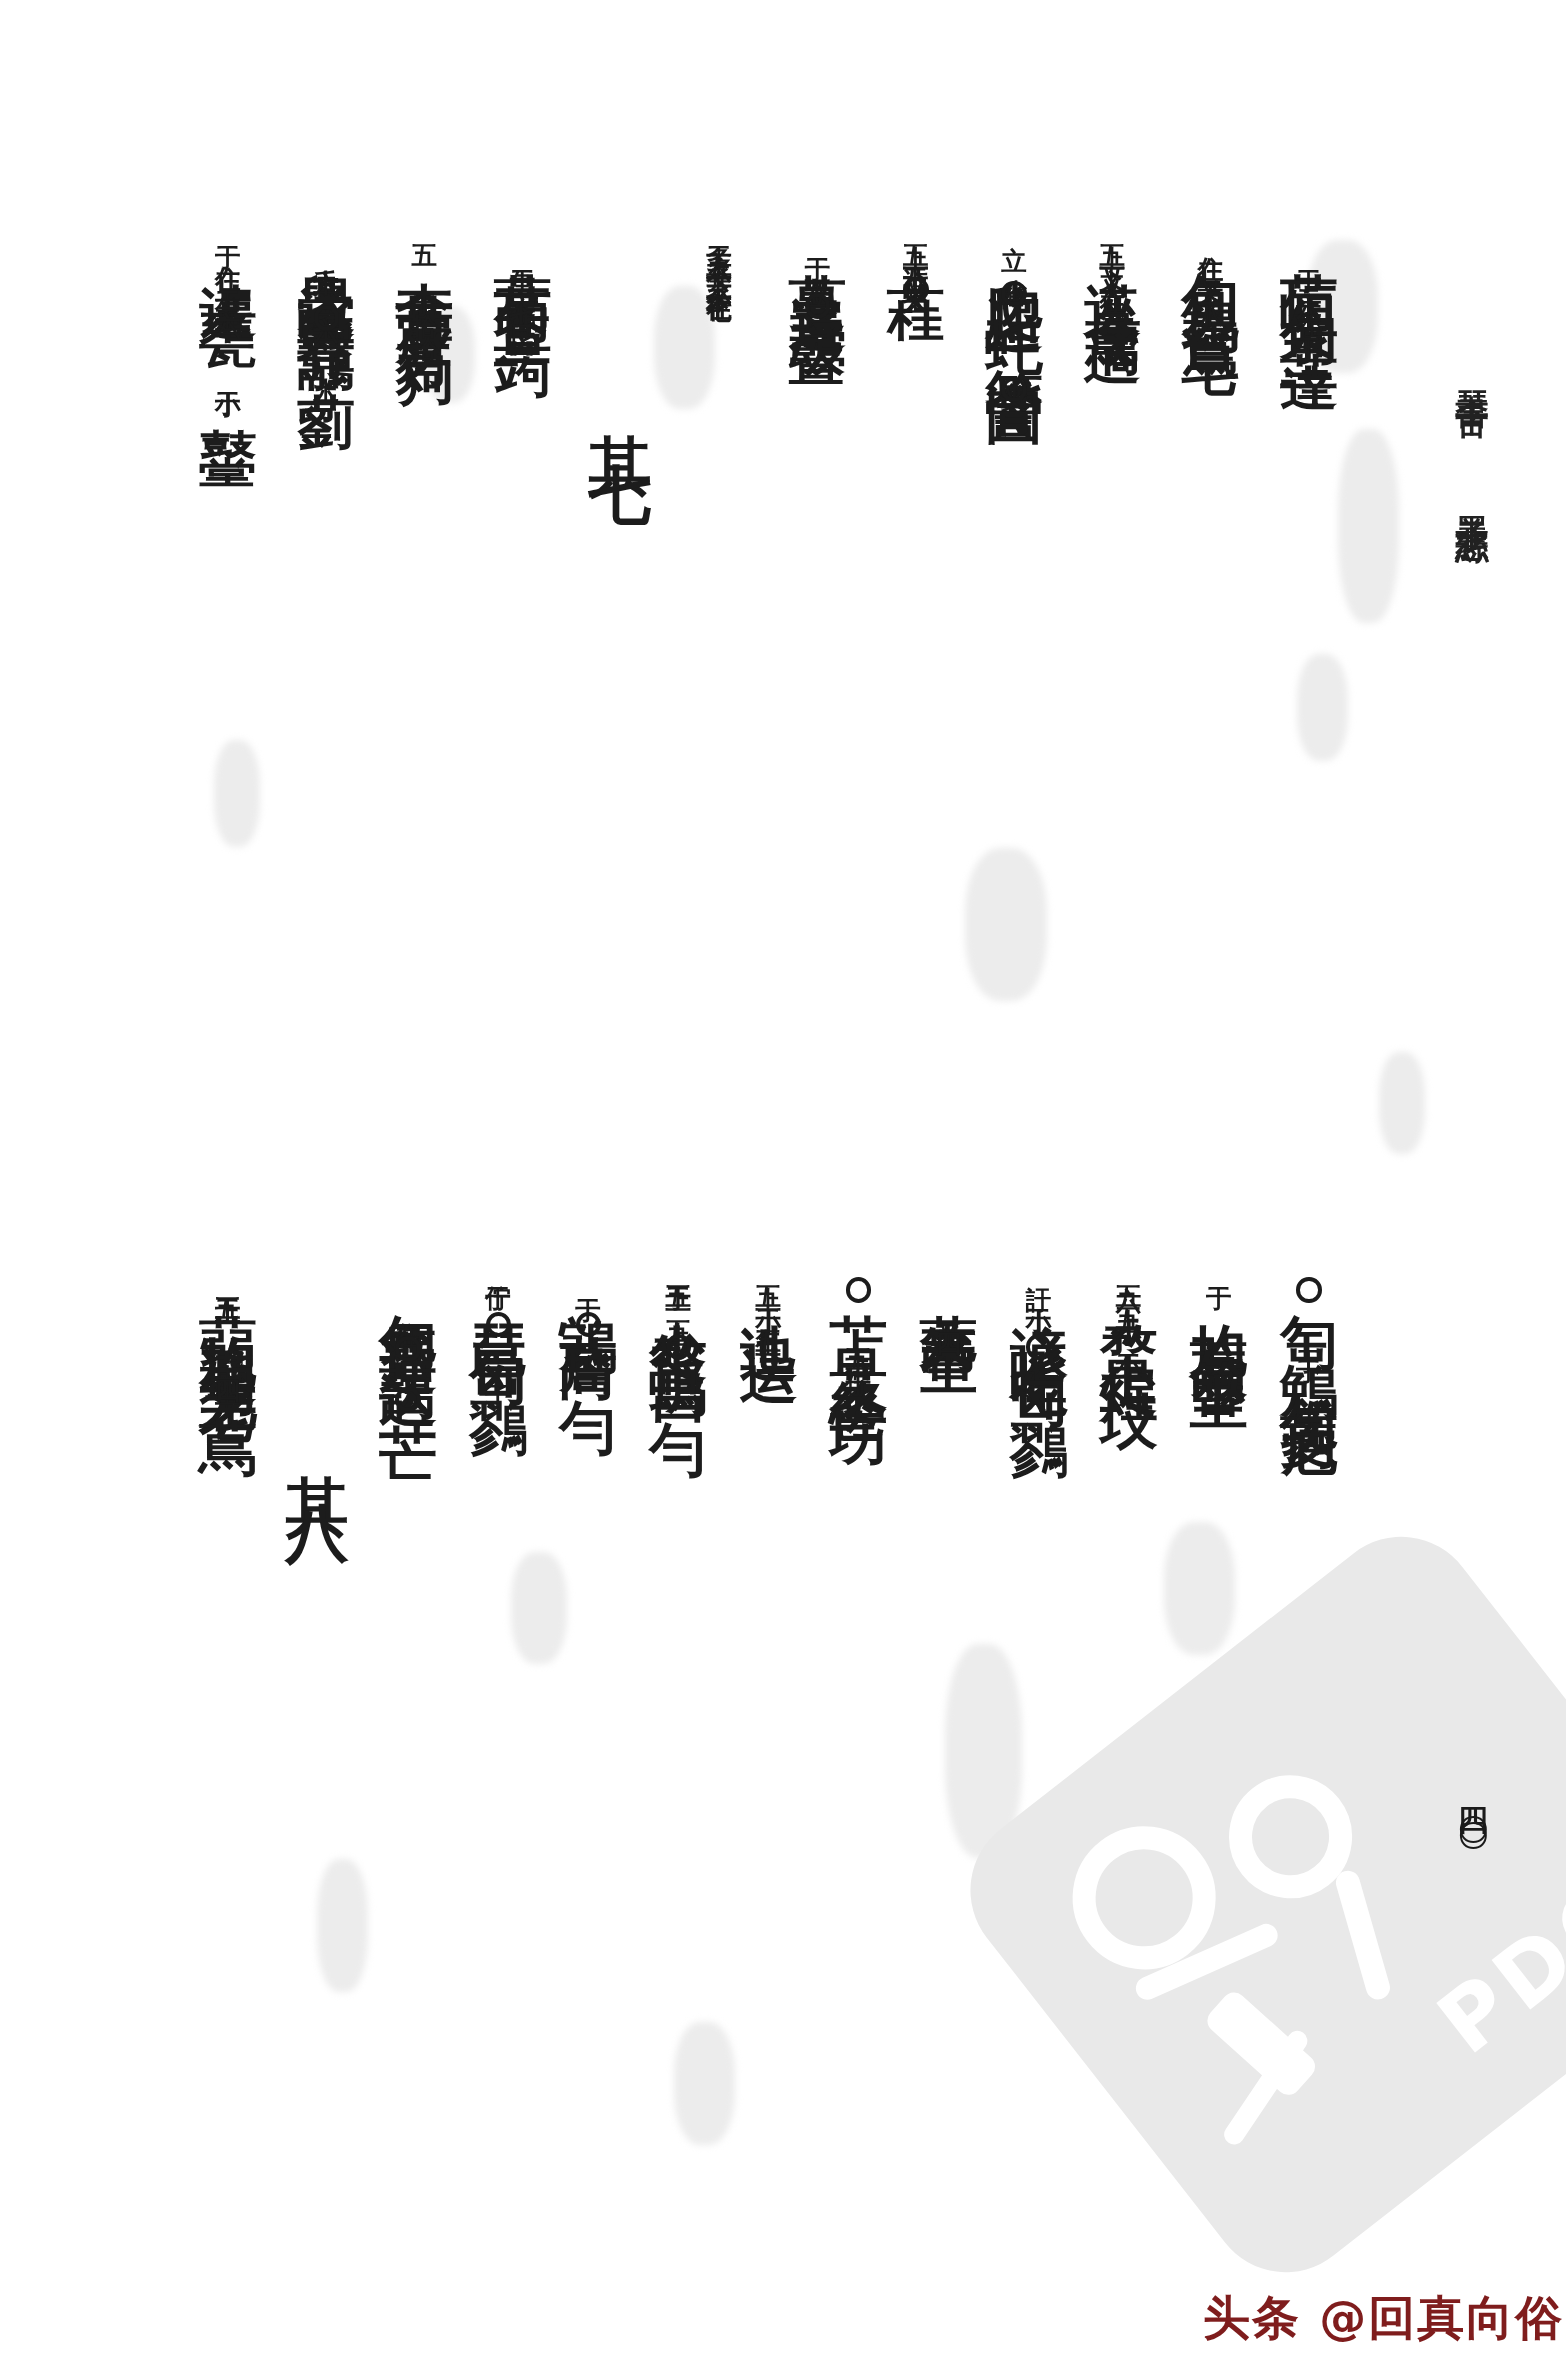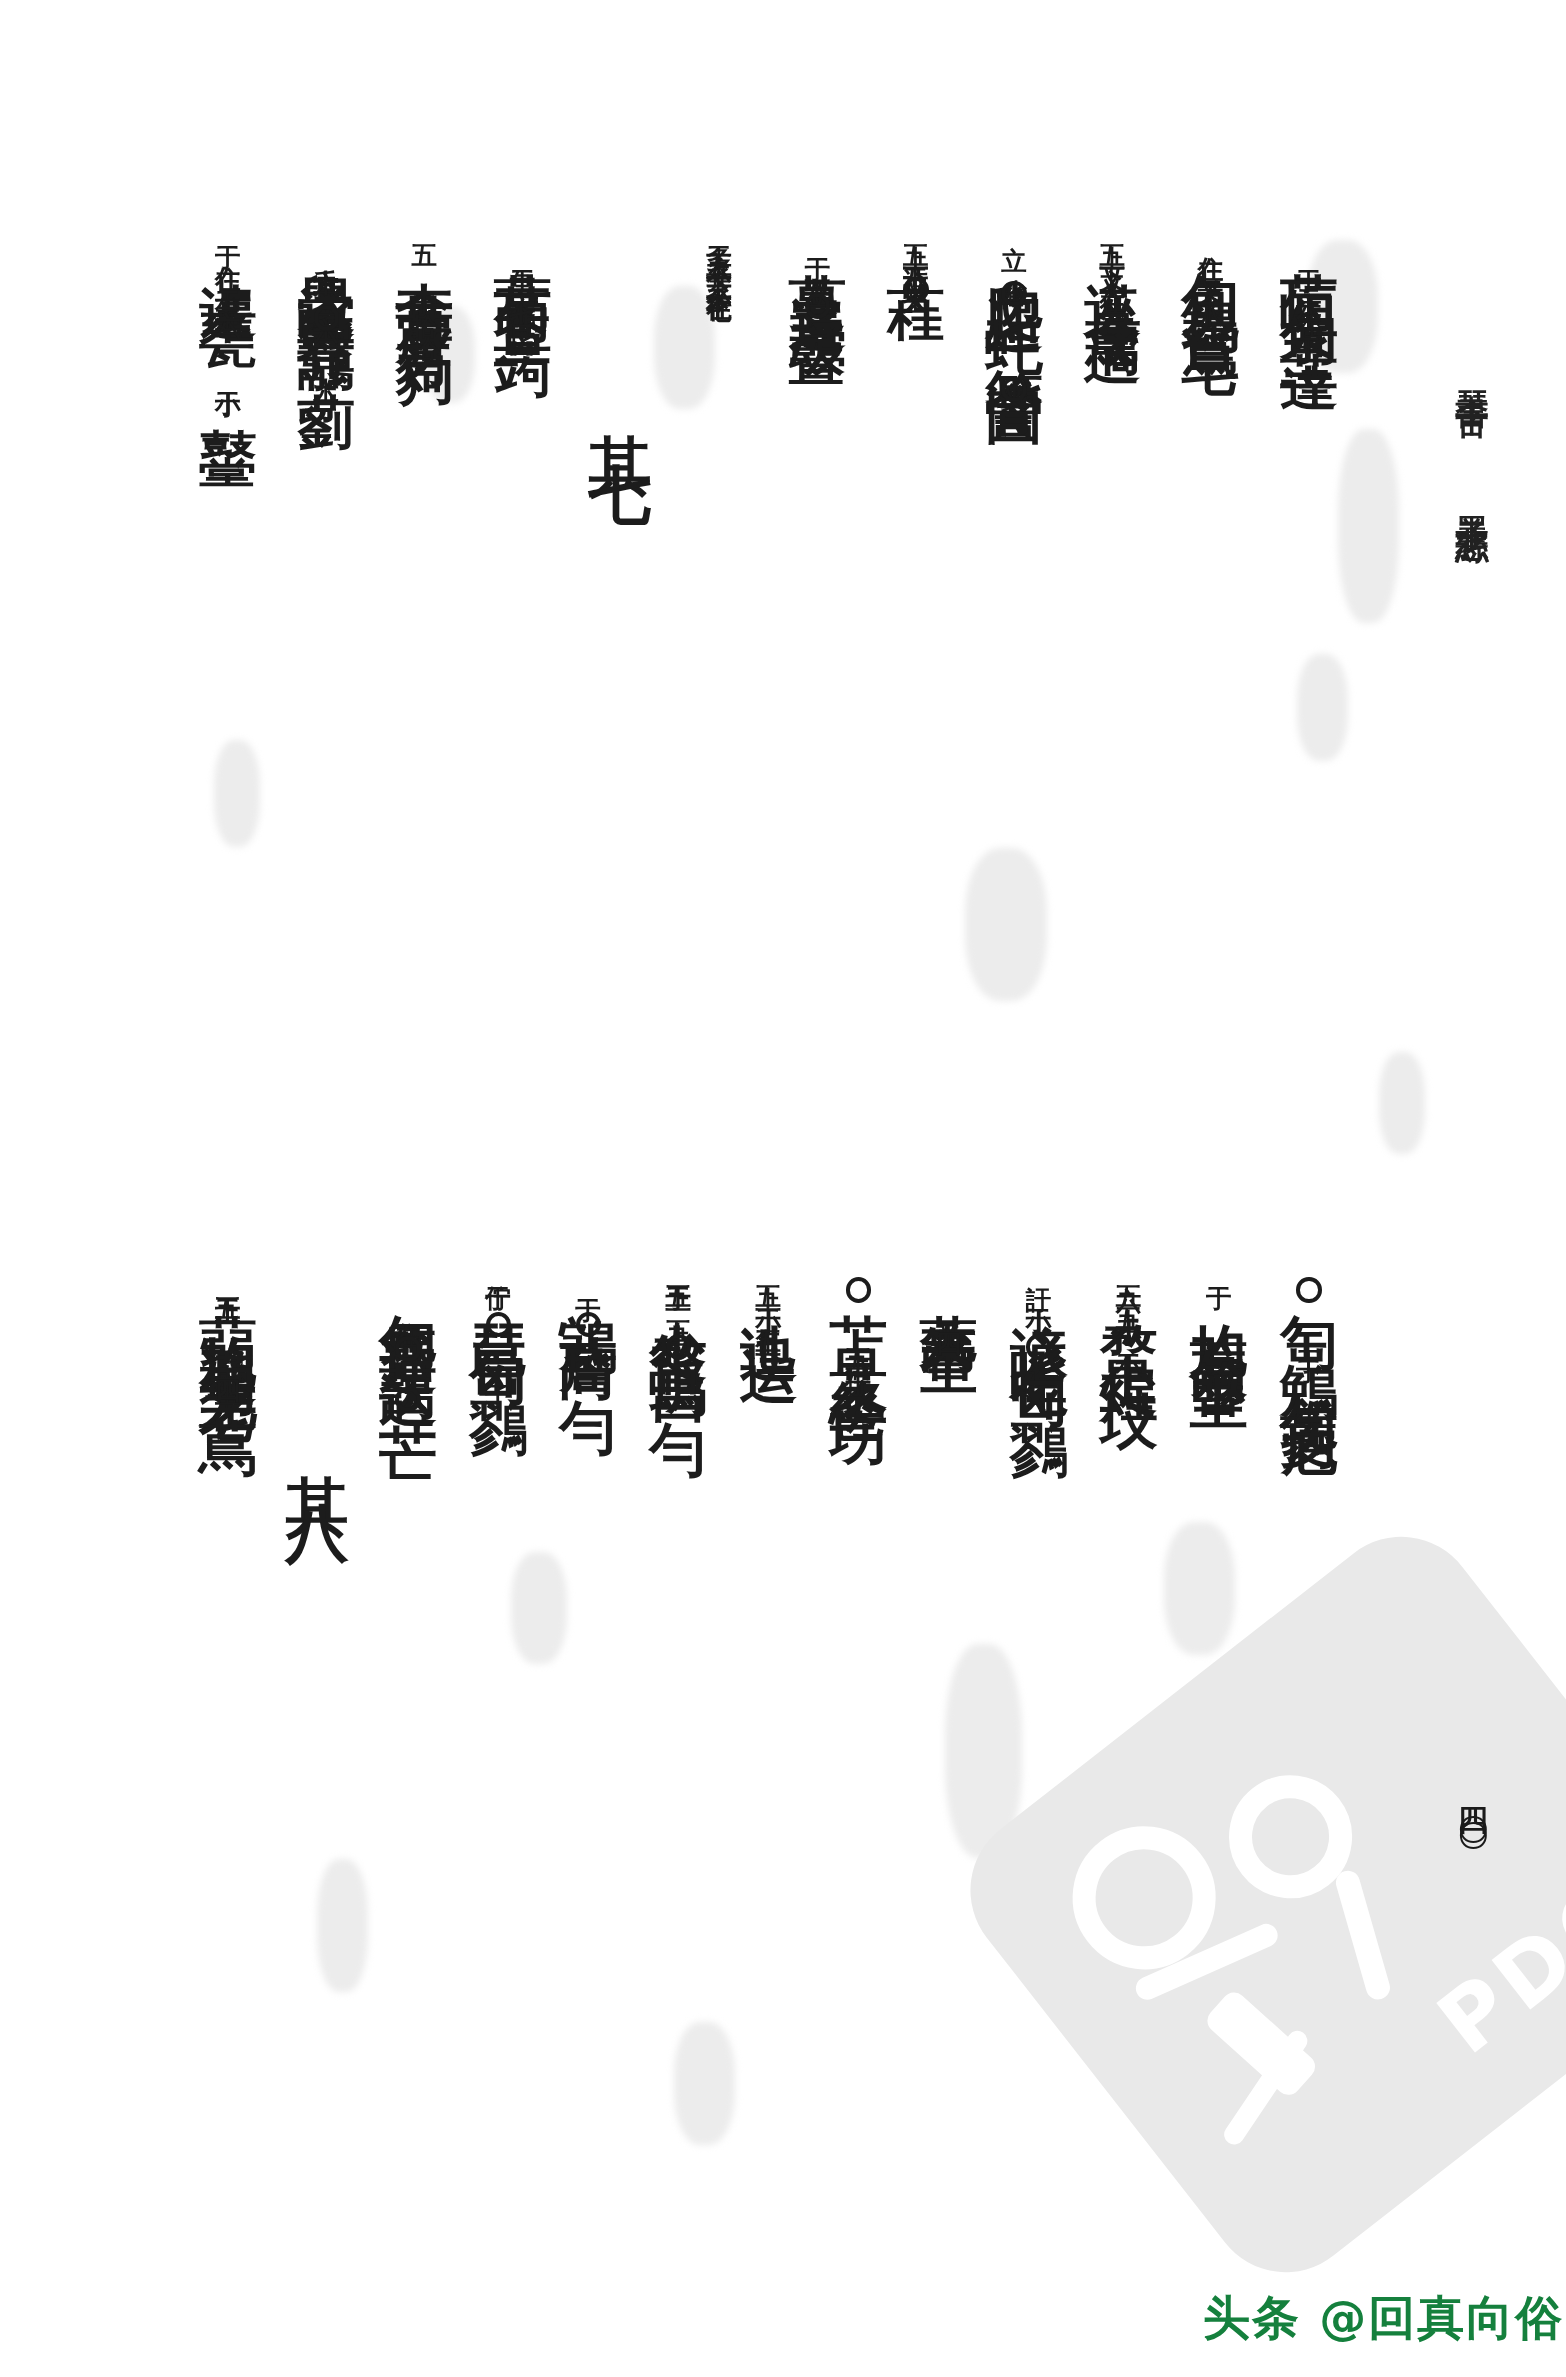--- a/index.html
+++ b/index.html
@@ -55,21 +55,21 @@
   #seal-bar-3{left:286px;top:240px;width:23.5px;height:133px;transform:rotate(22deg);}
   #seal-bar-4{left:61px;top:357px;width:133px;height:20.4px;transform:rotate(-18deg);}
   .stamp-pdg{
     position:absolute;left:306px;top:388px;color:#ffffff;
     font:700 86px "DejaVu Sans","Liberation Sans",sans-serif;letter-spacing:7.1px;
   }
   
   #byline{
     position:absolute;left:1203px;top:2287px;z-index:4;
     font:700 47px "DejaVu Sans","Liberation Sans",sans-serif;
-    color:#15803d;letter-spacing:2px;white-space:nowrap;text-align:right;
+    color:#7f1d1d;letter-spacing:2px;white-space:nowrap;text-align:right;
   }
   
   .ghost{position:absolute;background:#ececec;border-radius:42%;filter:blur(3.6px);z-index:0;}
 </style>
 </head>
 <body>
 
 <div id="page">
 
   <div class="ghost" style="left:1307px;top:240px;width:71px;height:133px;"></div>

